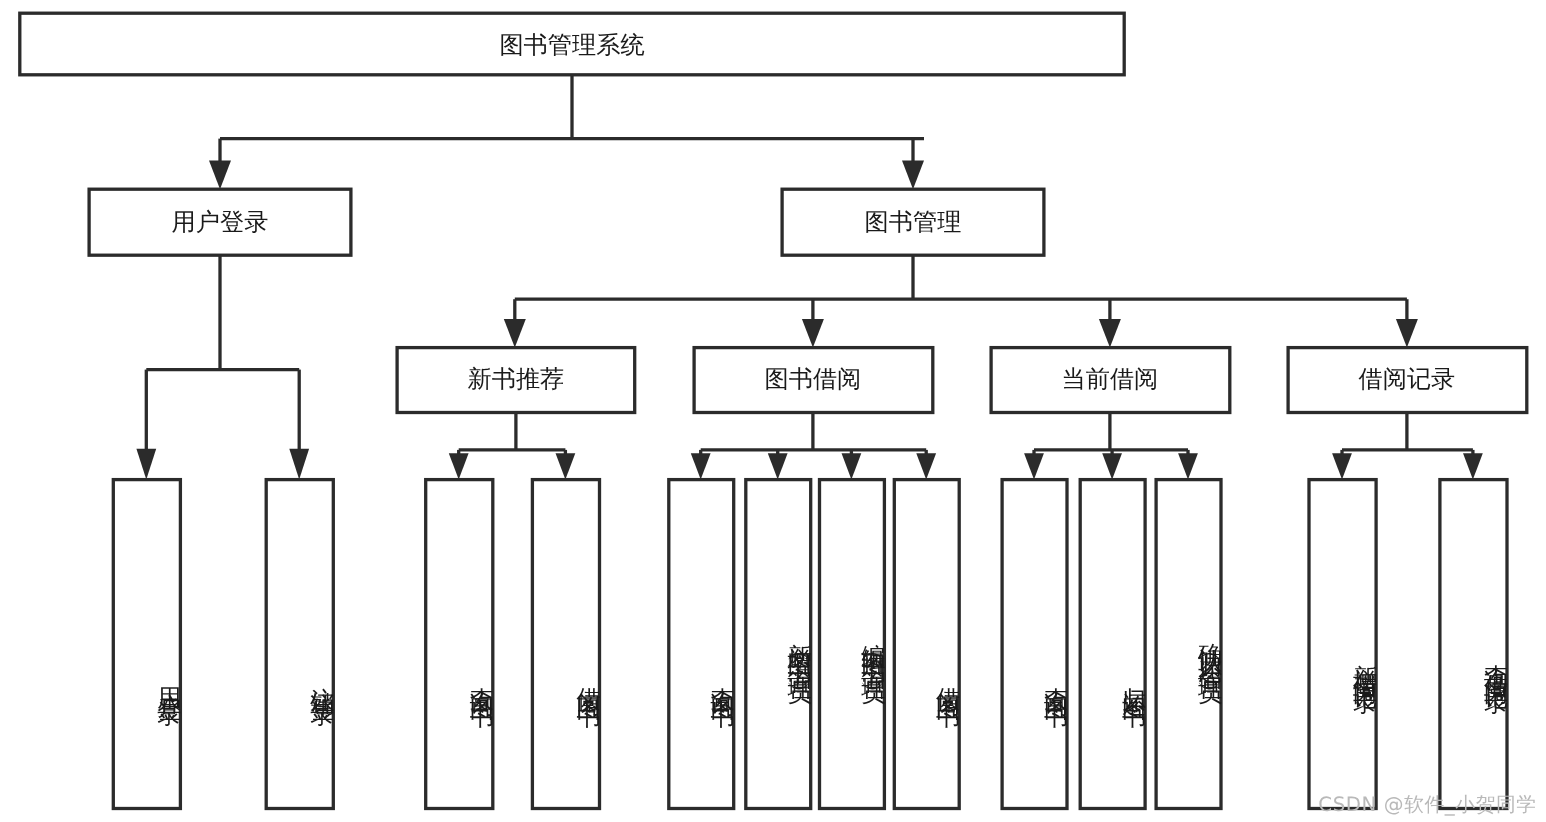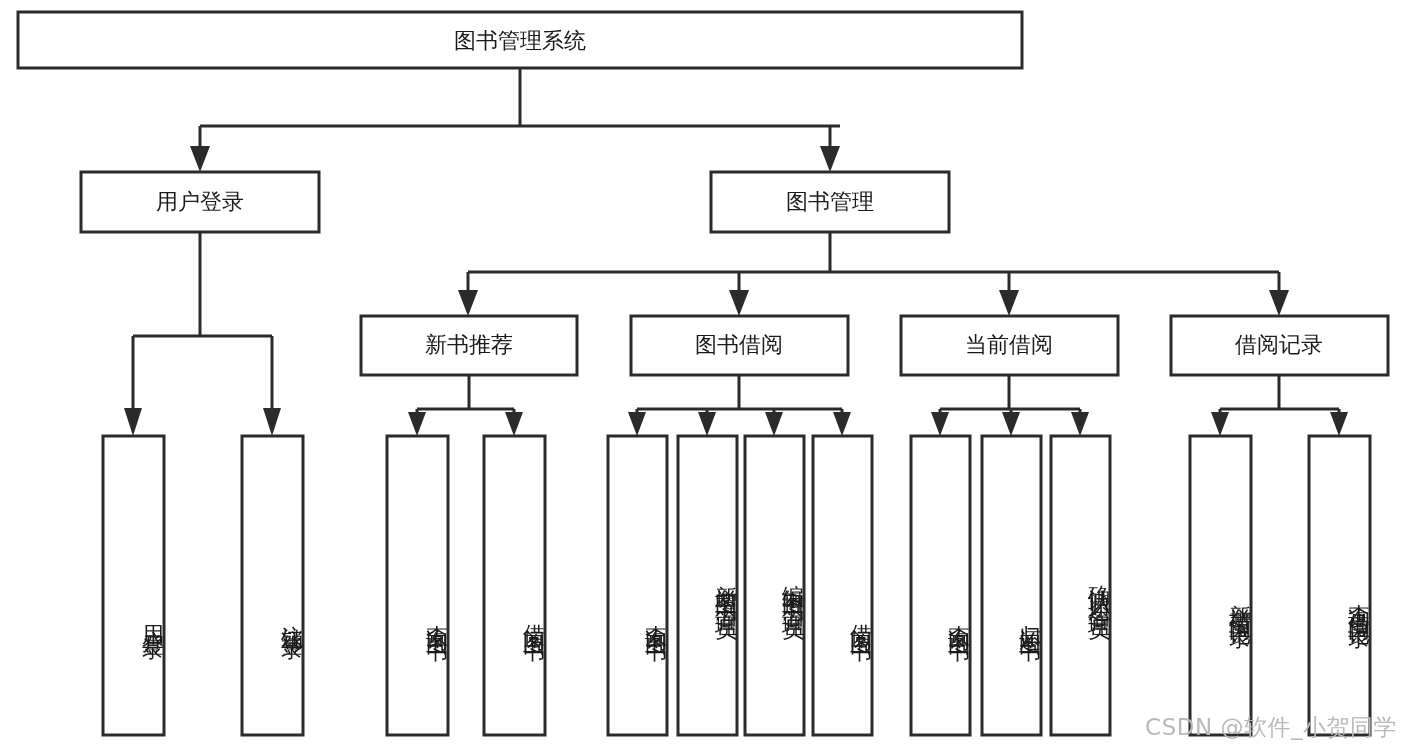--- a/index.html
+++ b/index.html
@@ -65,21 +65,21 @@
     align-items: flex-start;
     justify-content: center;
     white-space: nowrap;
     pointer-events: none;
   }
   .watermark {
     position: absolute;
     right: 8px;
     bottom: 4px;
     font-family: "DejaVu Sans", "Liberation Sans", sans-serif;
-    font-size: 23px;
+    font-size: 18px;
     color: #b9b9b9;
     letter-spacing: 0.5px;
     white-space: nowrap;
   }
 </style>
 </head>
 <body>
 
 <div id="diagram-root">
 

